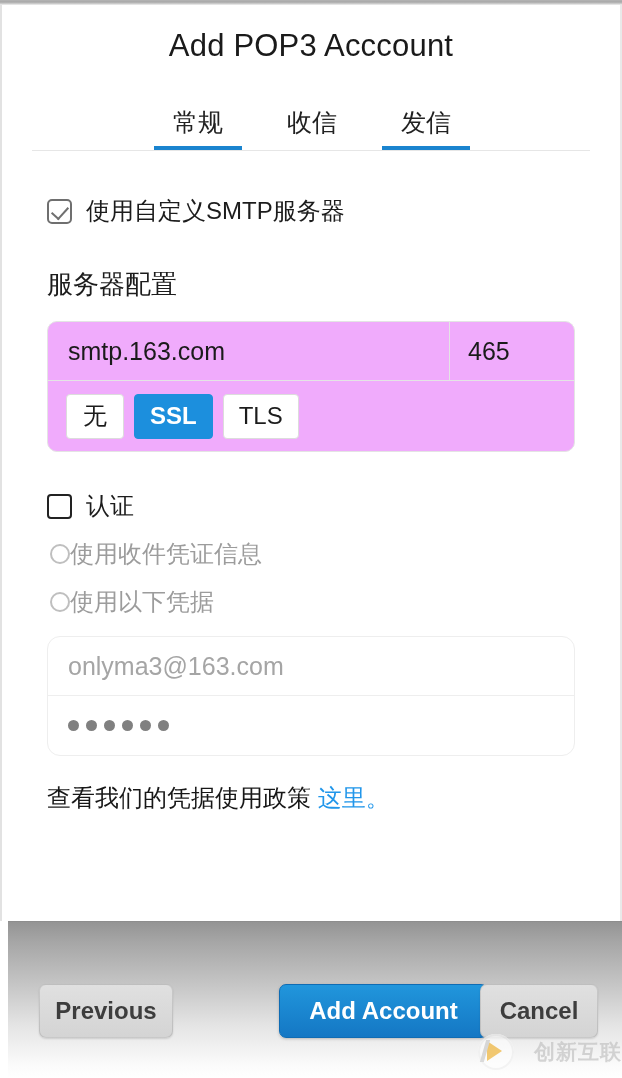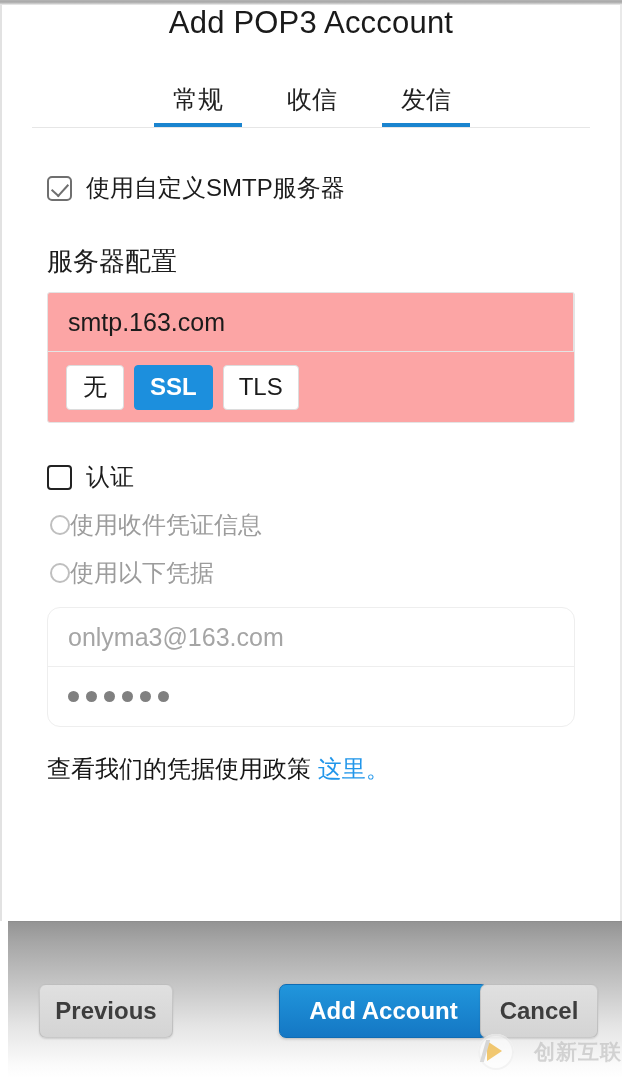--- a/index.html
+++ b/index.html
@@ -48,20 +48,21 @@
     width: 618px;
     height: 916px;
     background: #ffffff;
   }
 
   .dialog-title {
     text-align: center;
     font-size: 31px;
     color: #1a1a1a;
     letter-spacing: 0.2px;
+    padding-top: 23px;
     font-weight: 400;
   }
 
   
   .tabs {
     position: relative;
     margin-top: 24px;
     height: 63px;
   }
   .tabs-rule {
@@ -126,24 +127,24 @@
   }
 
   .section-label {
     font-size: 26px;
     color: #1c1c1c;
     margin-top: 40px;
   }
 
   
   .cfg-group {
-    margin-top: 13px;
+    margin-top: 19px;
     border: 1px solid #e4e4e4;
-    border-radius: 3px;
-    background: #fca5a5;
+    border-radius: 10px;
+    background: #f0abfc;
   }
   .cfg-row-1 {
     display: flex;
     height: 59px;
     border-bottom: 1px solid #e4e4e4;
   }
   .cfg-host {
     flex: 1 1 auto;
     display: flex;
     align-items: center;
@@ -386,20 +387,21 @@
       <div class="row-check">
         <span class="cb checked"></span>
         <span class="row-check-label">使用自定义SMTP服务器</span>
       </div>
 
       <div class="section-label">服务器配置</div>
 
       <div class="cfg-group">
         <div class="cfg-row-1">
           <div class="cfg-host">smtp.163.com</div>
+          <div class="cfg-port">465</div>
         </div>
         <div class="cfg-row-2">
           <div class="seg">无</div>
           <div class="seg on">SSL</div>
           <div class="seg">TLS</div>
         </div>
       </div>
 
       <div class="auth-block">
 

